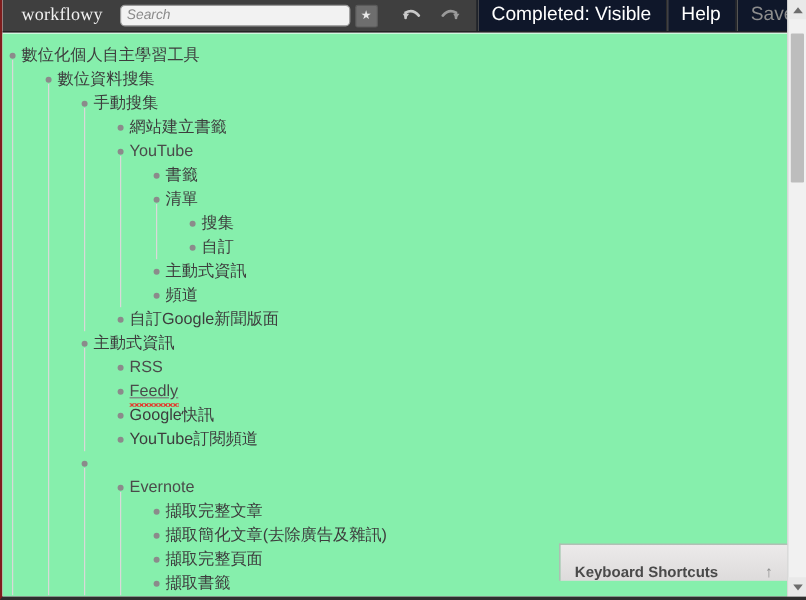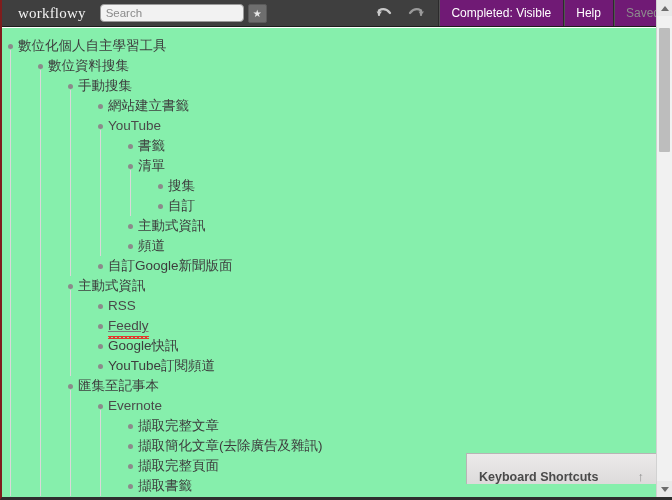--- a/index.html
+++ b/index.html
@@ -36,29 +36,30 @@
     color: #f2f2f2;
     letter-spacing: .2px;
     white-space: nowrap;
   }
   .search-wrap {
     display: flex; align-items: center;
     gap: 4px;
     padding-right: 6px;
   }
   .search-input {
-    width: 144px; height: 18px;
+    width: 192px; height: 18px;
     border: 1px solid #9a9a9a;
     border-radius: 4px;
     background: #f2f2f2;
     font-size: 11.5px;
     font-family: "Liberation Sans", sans-serif;
     color: #555;
     padding: 0 5px;
     outline: none;
+    font-style: italic;
   }
   .search-input::placeholder { color: #8a8a8a; }
   .star-btn {
     width: 19px; height: 19px;
     background: #6e6e6e;
     border: 1px solid #5a5a5a;
     border-radius: 2px;
     color: #e9e9e9;
     font-size: 10px;
     line-height: 17px;
@@ -69,25 +70,25 @@
 
   .undo-group {
     display: flex; align-items: center; gap: 12px;
     padding: 0 14px;
   }
   .undo-group svg { display:block; }
 
   .hdr-btn {
     display: flex; align-items: center;
     padding: 2px 12px;
-    font-size: 12px;
+    font-size: 16px;
     color: #ffffff;
     border-left: 1px solid #2b2b2b;
     box-shadow: inset 1px 0 0 #545454;
-    background: #701a75;
+    background: #0f172a;
     cursor: pointer;
     white-space: nowrap;
   }
   .hdr-btn.saved { color: #8d8d8d; cursor: default; }
 
   
   .content {
     position: absolute;
     top: 28px; left: 0; right: 16px; bottom: 0;
     background: #86efac;
@@ -396,21 +397,20 @@
                         <div class="label cjk">YouTube訂閱頻道</div>
                       </div>
                     </div>
                   </div>
                 </div>
                 <div class="node">
                   <div class="row">
                     <div class="bullet">
                       <i></i>
                     </div>
-                    <div class="label cjk">匯集至記事本</div>
                   </div>
                   <div class="children">
                     <div class="node">
                       <div class="row">
                         <div class="bullet">
                           <i></i>
                         </div>
                         <div class="label">Evernote</div>
                       </div>
                       <div class="children">

